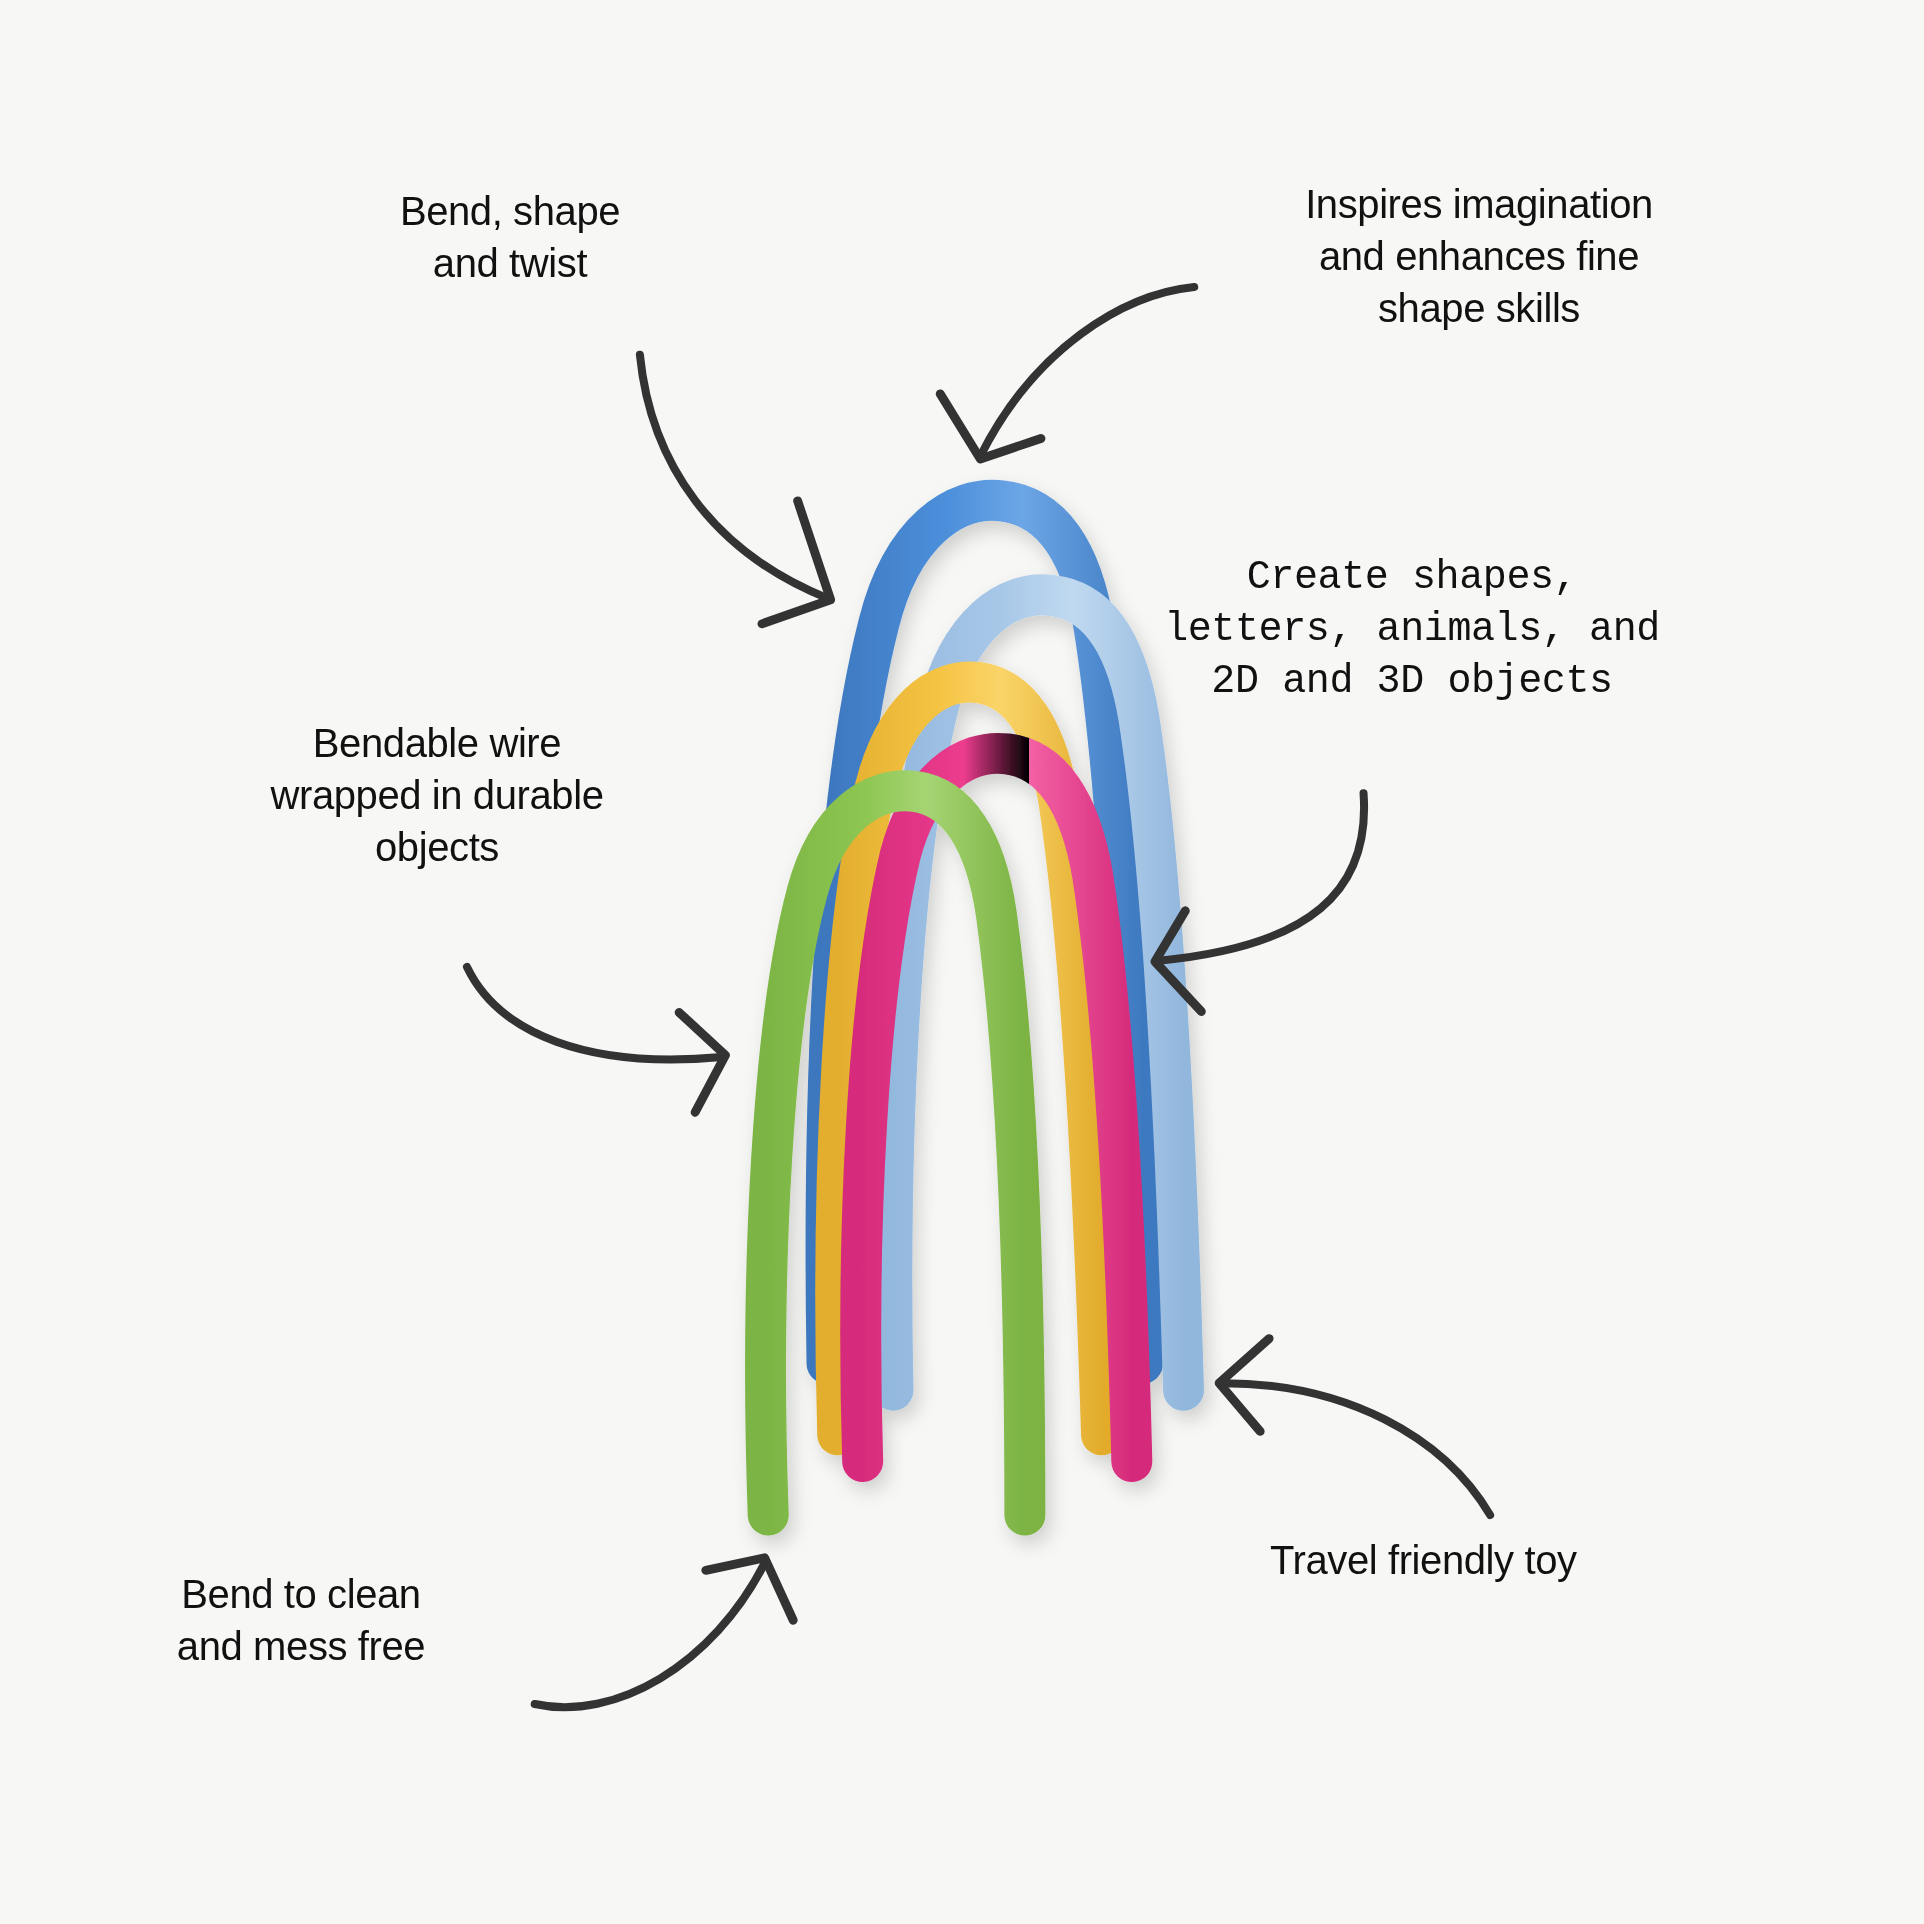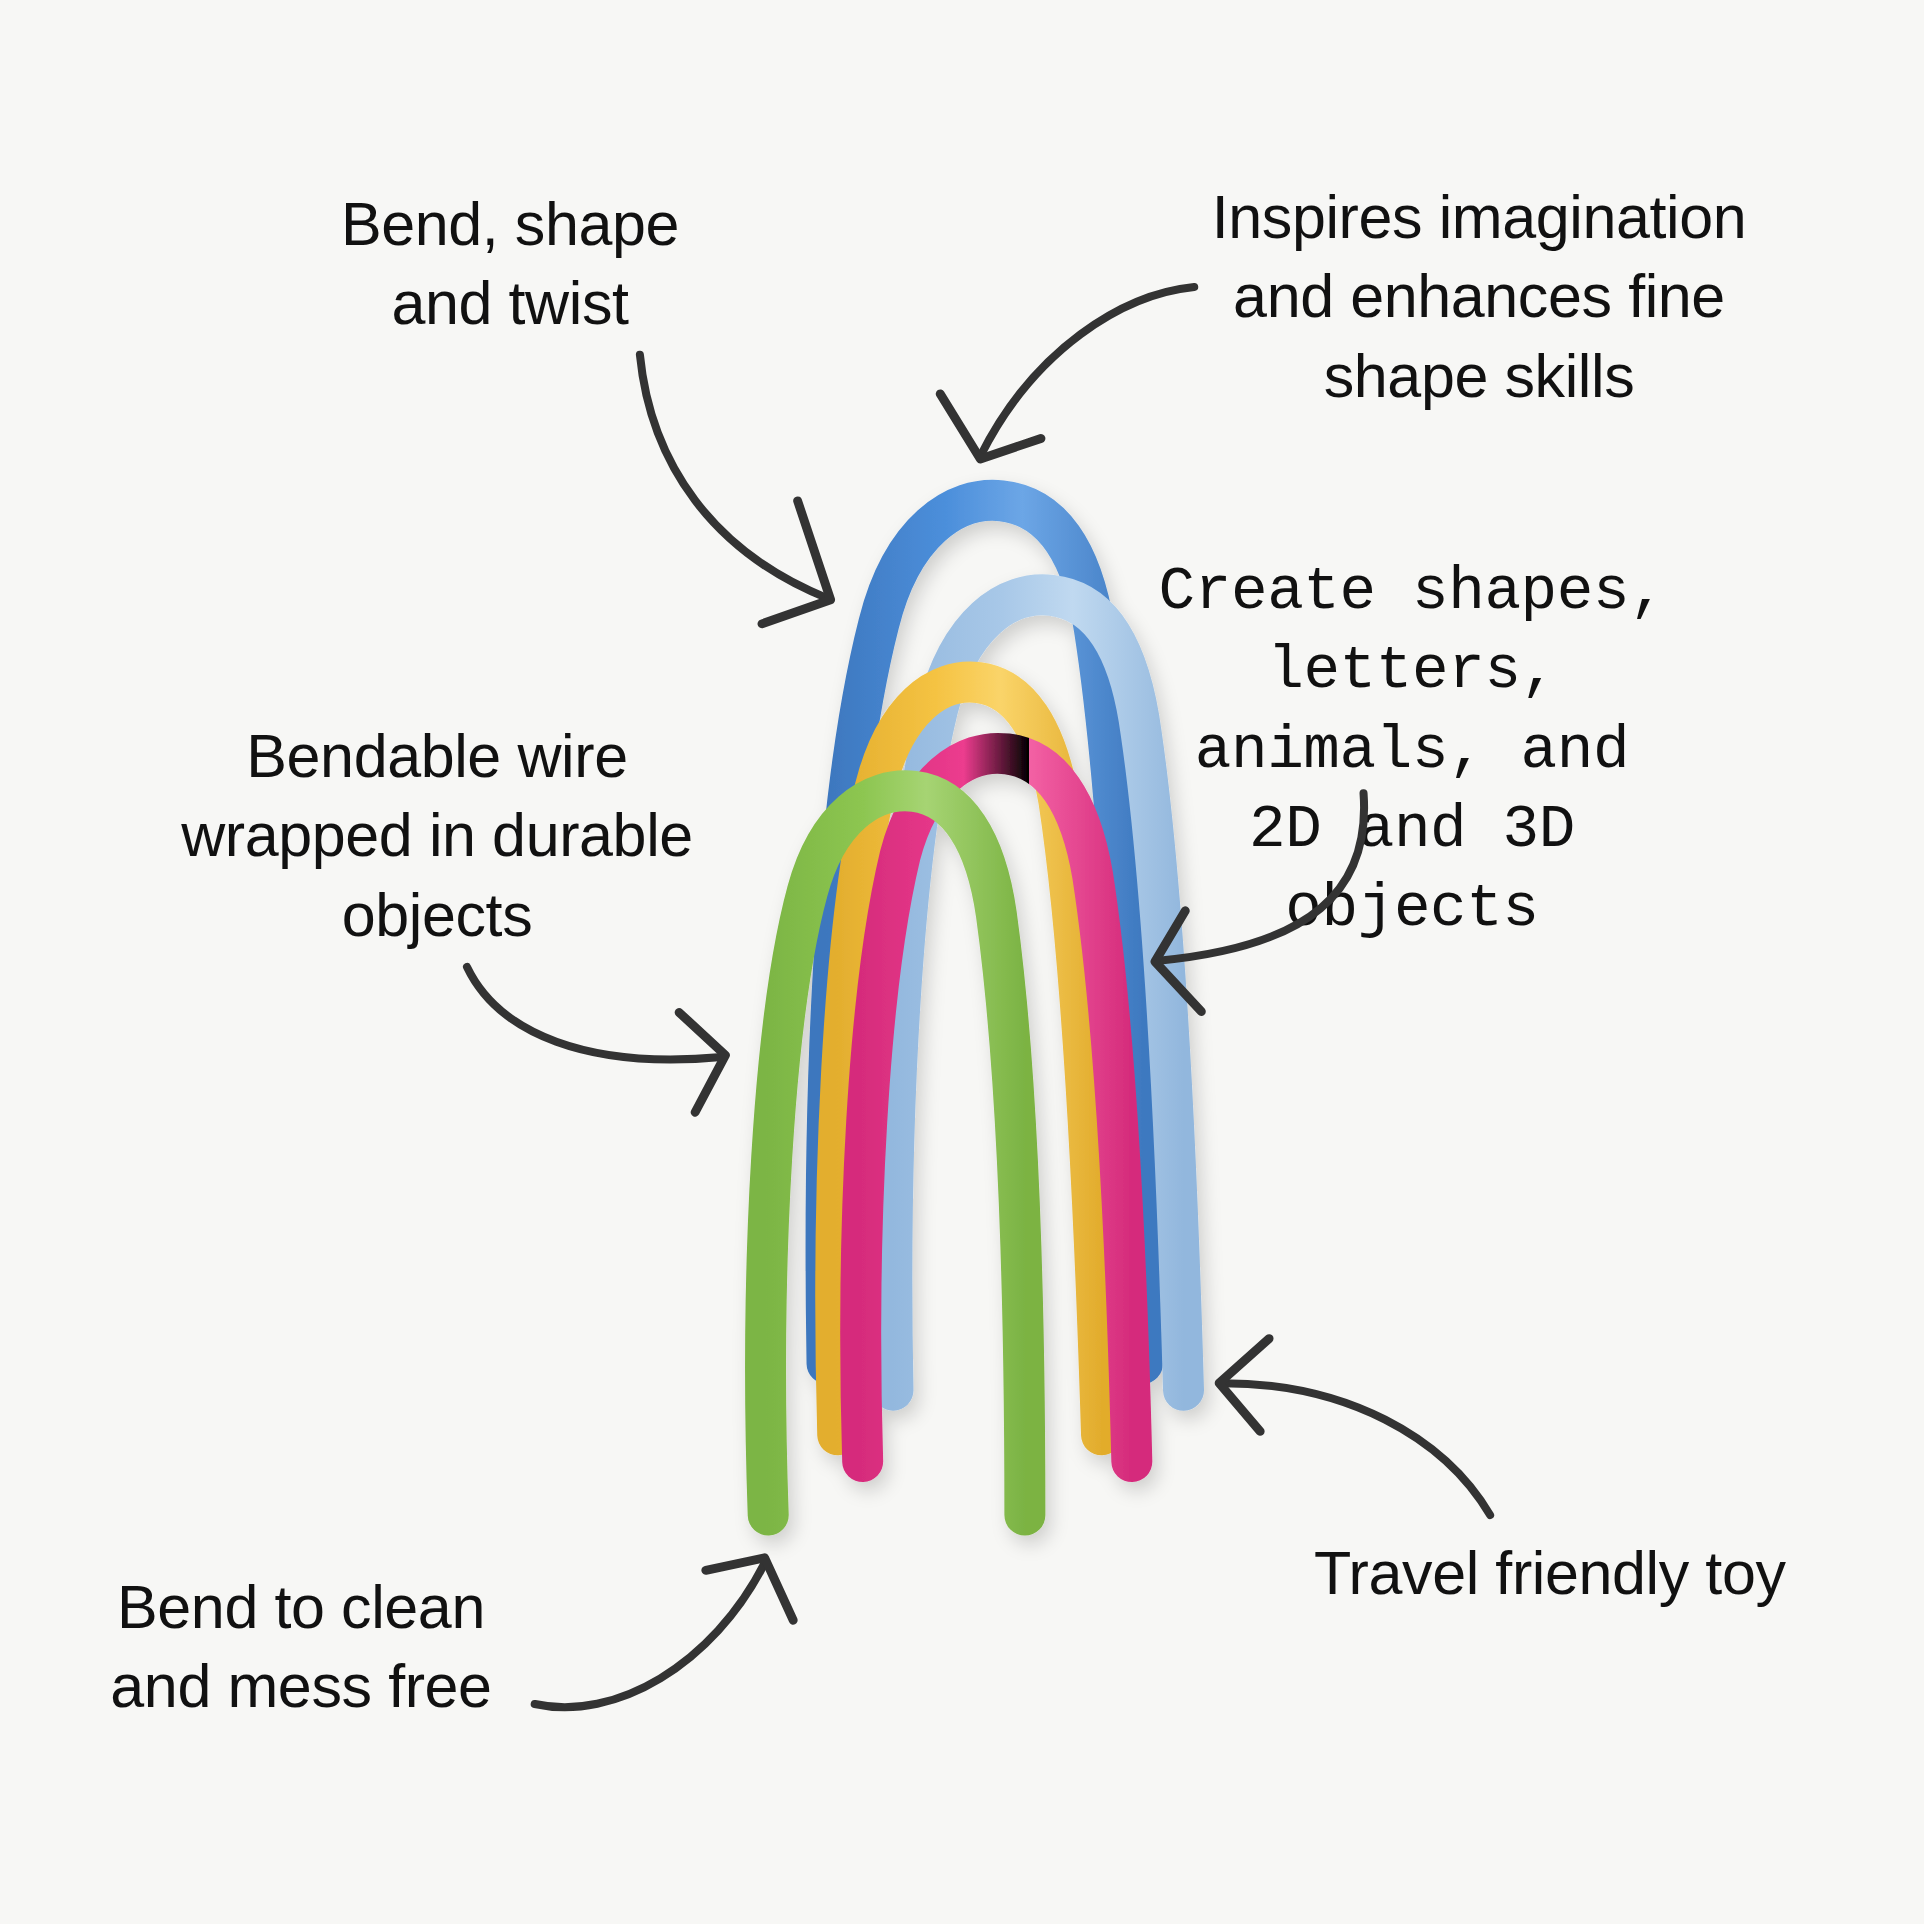--- a/index.html
+++ b/index.html
@@ -8,29 +8,29 @@
     background:#F7F7F5;
     font-family:"Liberation Sans", sans-serif;
     overflow:hidden;
     position:relative;
   }
   #stage{position:absolute;inset:0;width:1925px;height:1925px;}
 
   .callout{
     position:absolute;
     color:#111111;
-    font-size:61px;
+    font-size:40px;
     line-height:1.30;
     font-weight:400;
     letter-spacing:-0.4px;
     white-space:pre-line;
     font-family:"Liberation Sans", sans-serif;
   }
   .c-center{text-align:center;}
-  .c-left{text-align:left;margin-left:44px;}
+  .c-left{text-align:left;}
 
   #cp-bend       {left:314px; top:185px;  width:392px;  text-align:center;}
   #cp-inspires   {left:1185px;top:178px;  width:588px;  text-align:center;}
   #cp-create     {left:1109px;top:552px;  width:606px;  text-align:center;font-family:Liberation Mono, monospace;}
   #cp-bendable   {left:143px; top:717px;  width:588px;  text-align:center;}
   #cp-travel     {left:1270px;top:1534px; width:570px;  text-align:left;}
   #cp-easy       {left:96px; top:1568px; width:410px;  text-align:center;}
 
   svg.layer{position:absolute;left:0;top:0;width:1925px;height:1925px;overflow:visible;}
   #arrows{z-index:5;}

